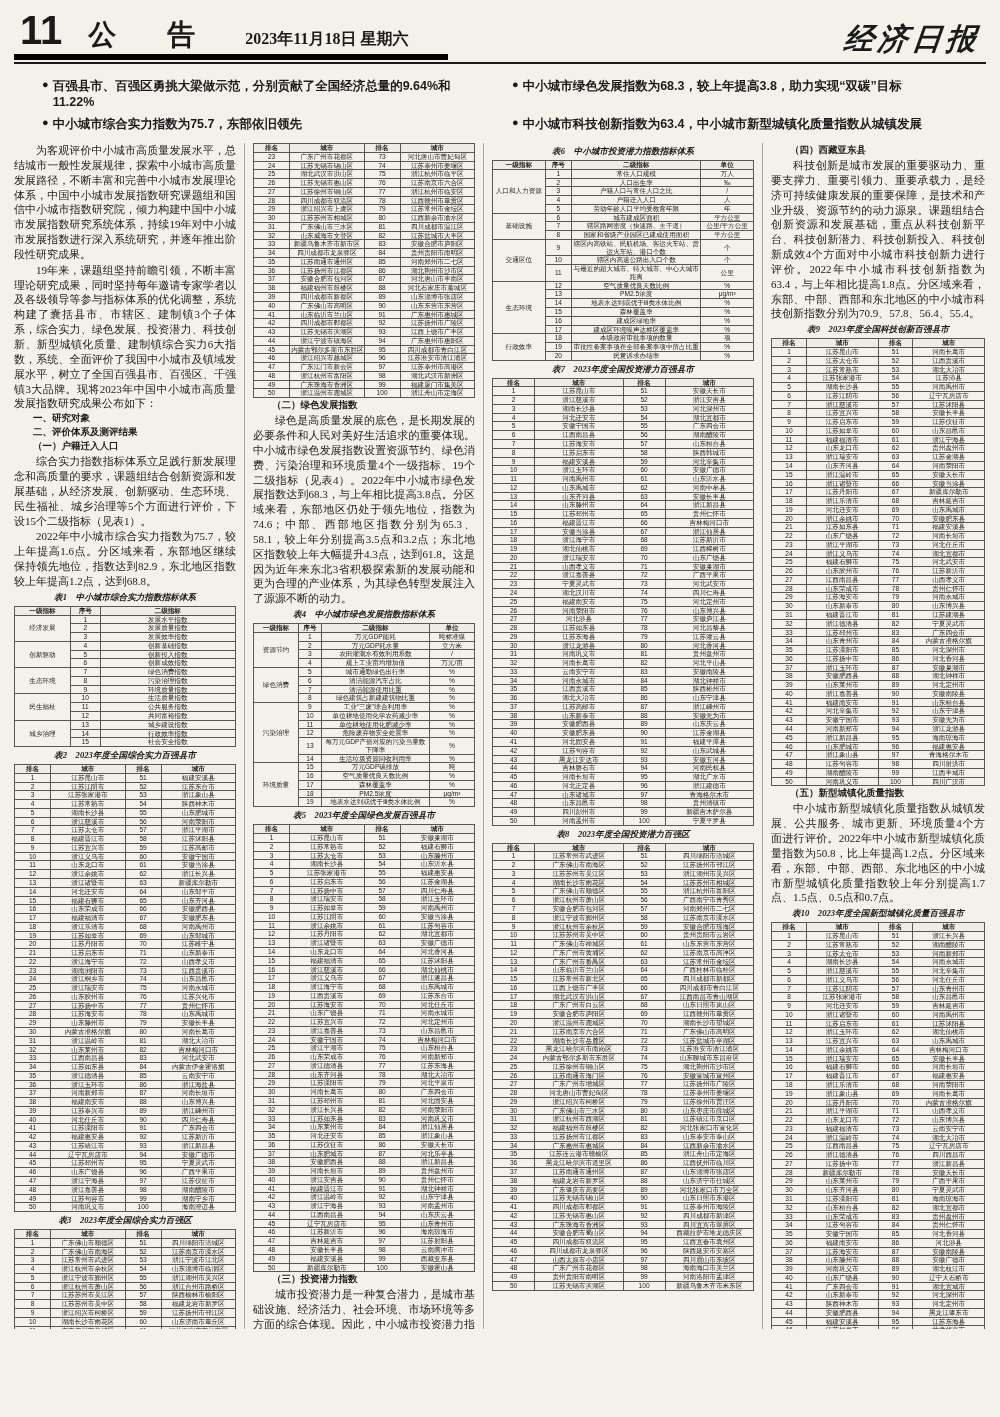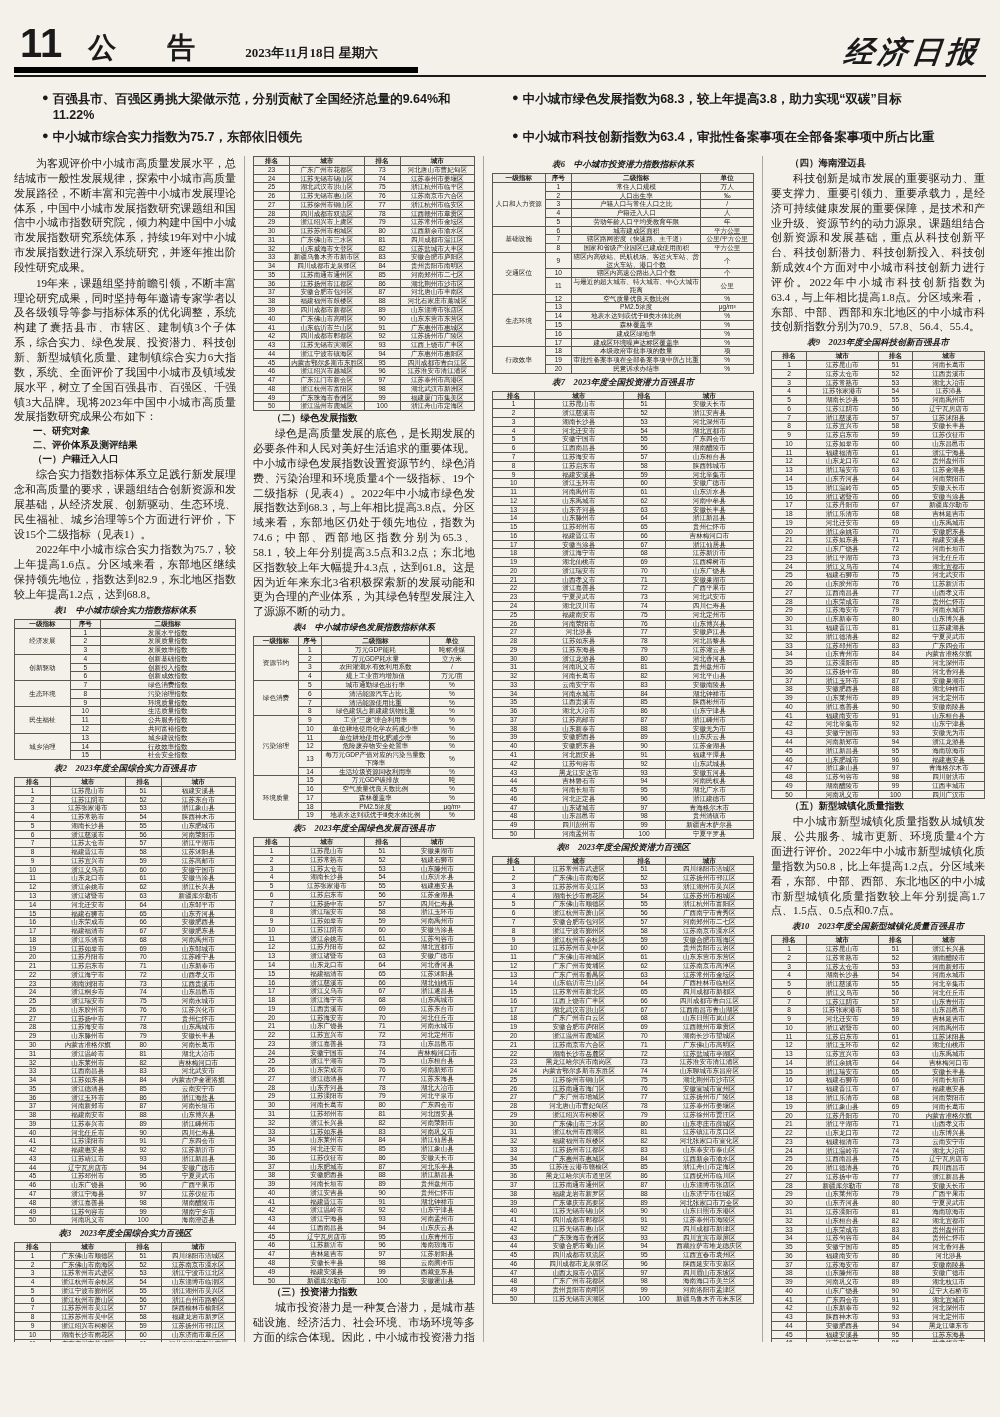--- a/index.html
+++ b/index.html
@@ -1,23 +1,23 @@
 <!DOCTYPE html>
 <html><head>
 <meta charset="utf-8">
 <style>
   html,body{margin:0;padding:0;background:#e9e7e1;}
   .page{position:relative;width:1000px;height:1417px;margin:0 auto;background:#f3f1ea;
-        font-family:"Liberation Serif","DejaVu Serif",serif;color:#1a1a1a;overflow:hidden;box-sizing:border-box;padding:23px 14px 0;}
+        font-family:"Liberation Serif","DejaVu Serif",serif;color:#1a1a1a;overflow:hidden;box-sizing:border-box;padding:10px 14px 0;}
   
   .masthead{position:relative;height:52px;}
   .mh-left{display:inline-flex;align-items:baseline;border-bottom:6px solid #000;padding:0 40px 4px 6px;}
   .pageno{font-family:"Liberation Sans","DejaVu Sans",sans-serif;font-weight:bold;font-size:40px;line-height:1;}
   .section{font-weight:bold;font-size:28px;letter-spacing:22px;margin-left:26px;line-height:1;text-align:right;}
-  .mh-date{font-size:13px;font-weight:bold;margin-left:28px;}
+  .mh-date{font-size:16px;font-weight:bold;margin-left:28px;}
   .paper{position:absolute;right:6px;bottom:2px;font-size:30px;font-weight:bold;font-style:italic;
          transform:skewX(-6deg);letter-spacing:4px;}
   .rule{border-top:2px solid #1a1a1a;margin-top:0;}
   
   .headline-box{margin:12px 20px 0;border:4px solid #000;background:linear-gradient(#efede6,#e7e4db);
                 padding:10px 8px 12px;}
   .headline-box h1{margin:0;text-align:center;font-size:39px;font-weight:900;letter-spacing:1px;white-space:nowrap;}
   
   .bullets{display:grid;grid-auto-flow:column;grid-template-rows:repeat(2,auto);grid-template-columns:1fr 1fr;
            gap:7px 24px;margin:14px 28px 10px;font-family:"Liberation Sans","DejaVu Sans",sans-serif;
@@ -69,21 +69,21 @@
     <div class="bullet">
         <span class="dot">●</span>
         <span>中小城市综合实力指数为75.7，东部依旧领先</span>
       </div>
     <div class="bullet">
         <span class="dot">●</span>
         <span>中小城市绿色发展指数为68.3，较上年提高3.8，助力实现“双碳”目标</span>
       </div>
     <div class="bullet">
         <span class="dot">●</span>
-        <span>中小城市科技创新指数为63.4，审批性备案事项在全部备案事项中所占比重</span>
+        <span>中小城市科技创新指数为63.4，中小城市新型城镇化质量指数从城镇发展</span>
       </div>
   </section>
 
   <main class="body">
 
     <div class="col c1">
       <p>为客观评价中小城市高质量发展水平，总结城市一般性发展规律，探索中小城市高质量发展路径，不断丰富和完善中小城市发展理论体系，中国中小城市发展指数研究课题组和国信中小城市指数研究院，倾力构建中国中小城市发展指数研究系统体系，持续19年对中小城市发展指数进行深入系统研究，并逐年推出阶段性研究成果。</p>
       <p>19年来，课题组坚持前瞻引领，不断丰富理论研究成果，同时坚持每年邀请专家学者以及各级领导等参与指标体系的优化调整，系统构建了囊括县市、市辖区、建制镇3个子体系，综合实力、绿色发展、投资潜力、科技创新、新型城镇化质量、建制镇综合实力6大指数，系统、全面评价了我国中小城市及镇域发展水平，树立了全国百强县市、百强区、千强镇3大品牌。现将2023年中国中小城市高质量发展指数研究成果公布如下：</p>
       <div class="h-sec">一、研究对象</div>
       <div class="h-sec">二、评价体系及测评结果</div>
@@ -1914,21 +1914,21 @@
               <td>50</td>
               <td>江苏无锡市滨湖区</td>
               <td>100</td>
               <td>新疆乌鲁木齐市米东区</td>
             </tr>
           </tbody>
         </table>
     </div>
 
     <div class="col c4">
-      <div class="h-sec">（四）海南澄迈县</div>
+      <div class="h-sec">（四）西藏亚东县</div>
       <p>科技创新是城市发展的重要驱动力、重要支撑力、重要引领力、重要承载力，是经济可持续健康发展的重要保障，是技术和产业升级、资源节约的动力源泉。课题组结合创新资源和发展基础，重点从科技创新平台、科技创新潜力、科技创新投入、科技创新成效4个方面对中小城市科技创新力进行评价。2022年中小城市科技创新指数为63.4，与上年相比提高1.8点。分区域来看，东部、中部、西部和东北地区的中小城市科技创新指数分别为70.9、57.8、56.4、55.4。</p>
       <div class="tbl-title">表9　2023年度全国科技创新百强县市</div>
       <table class="rank">
           <tbody>
             <tr>
               <th>排名</th>
               <th>城市</th>
               <th>排名</th>
               <th>城市</th>
             </tr>

